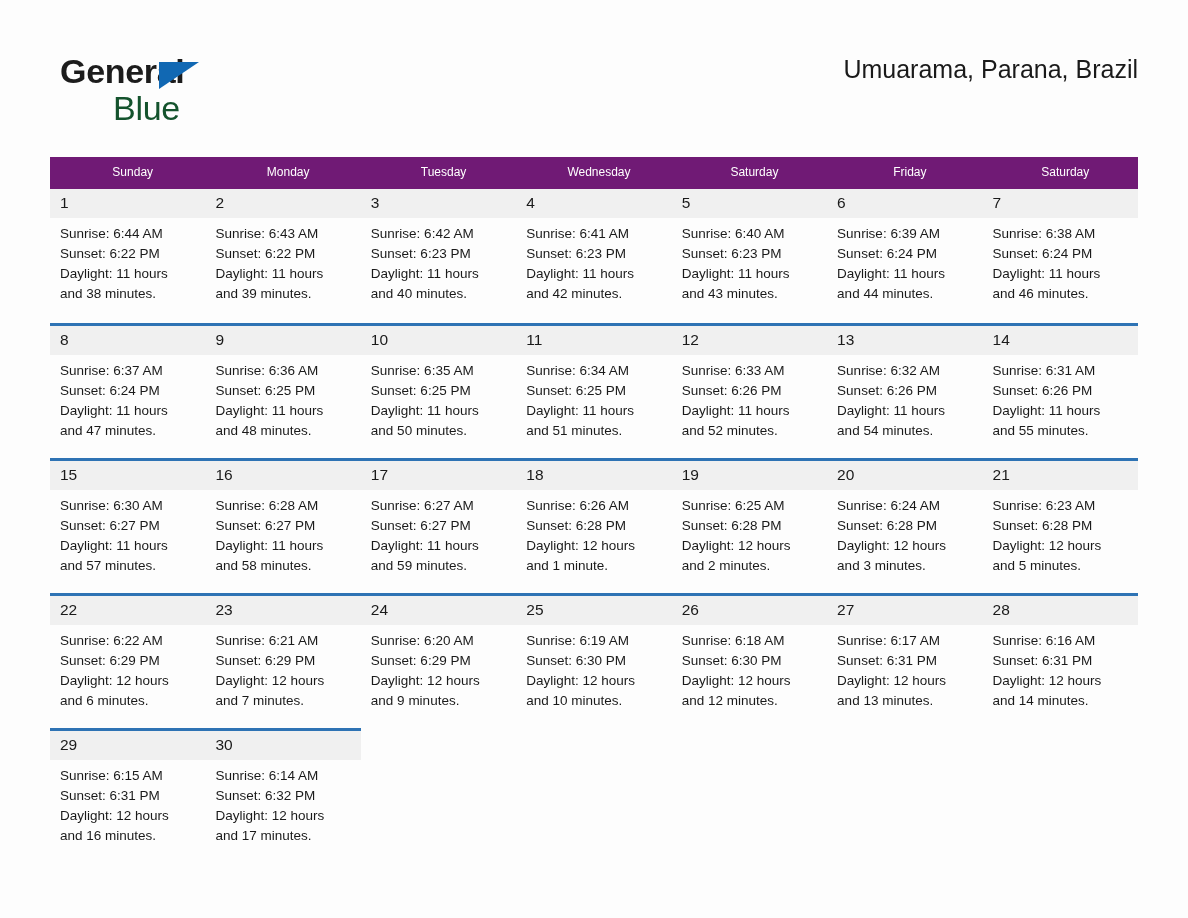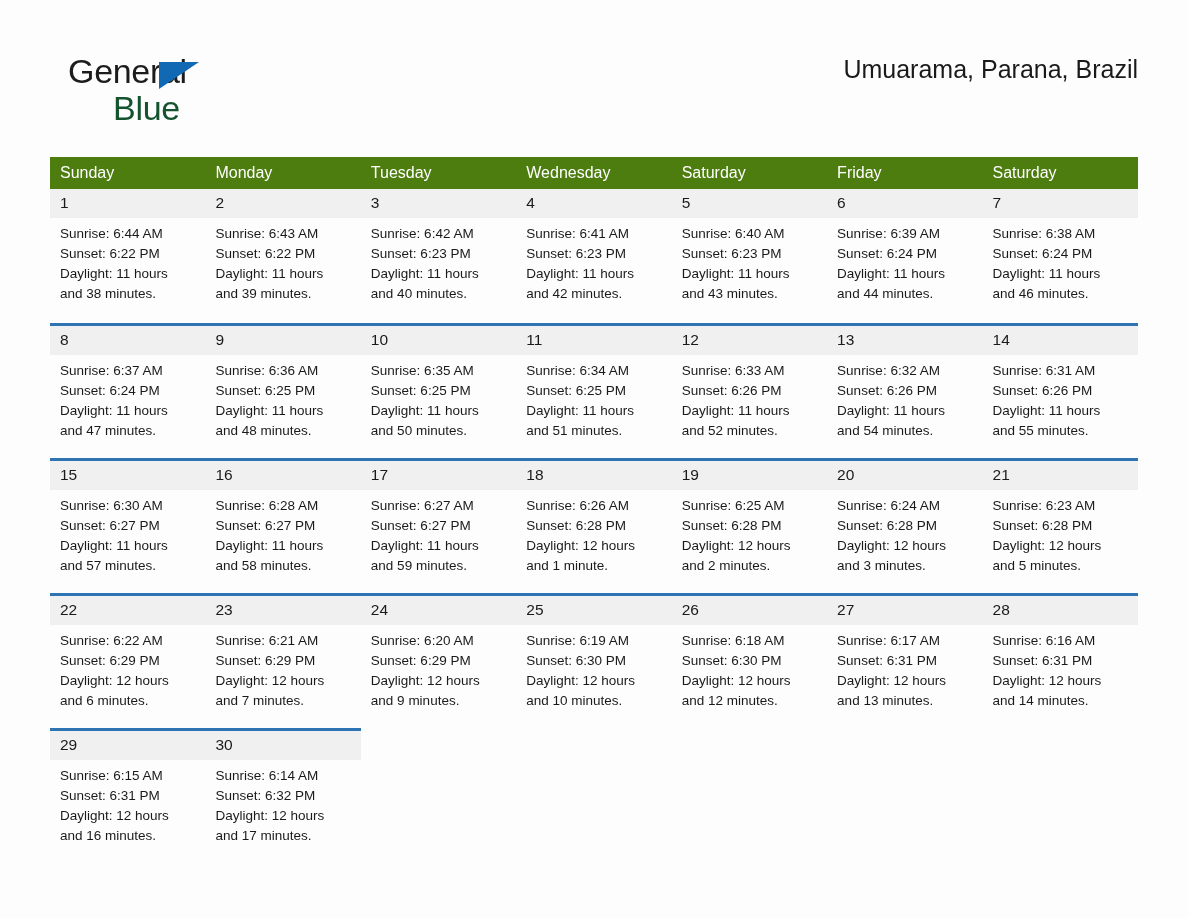--- a/index.html
+++ b/index.html
@@ -37,24 +37,24 @@
 
   .brand {
     position: absolute;
     left: 10px;
     top: 6px;
     width: 180px;
     height: 80px;
   }
   .brand-line1 {
     position: absolute;
-    left: 8px;
+    left: 0;
     top: 0;
     font-size: 34px;
-    font-weight: 400;
+    font-weight: 700;
     color: #1c1c1c;
     letter-spacing: -0.3px;
     line-height: 42px;
     white-space: nowrap;
   }
   .brand-tri {
     position: absolute;
     left: 99px;
     top: 12px;
     width: 0;
@@ -101,25 +101,25 @@
   .calendar {
     position: absolute;
     left: 50px;
     top: 157px;
     width: 1088px;
     border-collapse: collapse;
     table-layout: fixed;
   }
 
   .dow-row th {
-    background: #4d7c0f;
+    background: #701a75;
     color: #ffffff;
-    font-size: 16px;
+    font-size: 12px;
     font-weight: 400;
-    text-align: left;
+    text-align: center;
     padding: 7px 0 8px 10px;
     height: 31px;
     line-height: 17px;
     border: 0;
   }
 
   .calendar col { width: 155.43px; }
 
   .week-row td {
     vertical-align: top;

